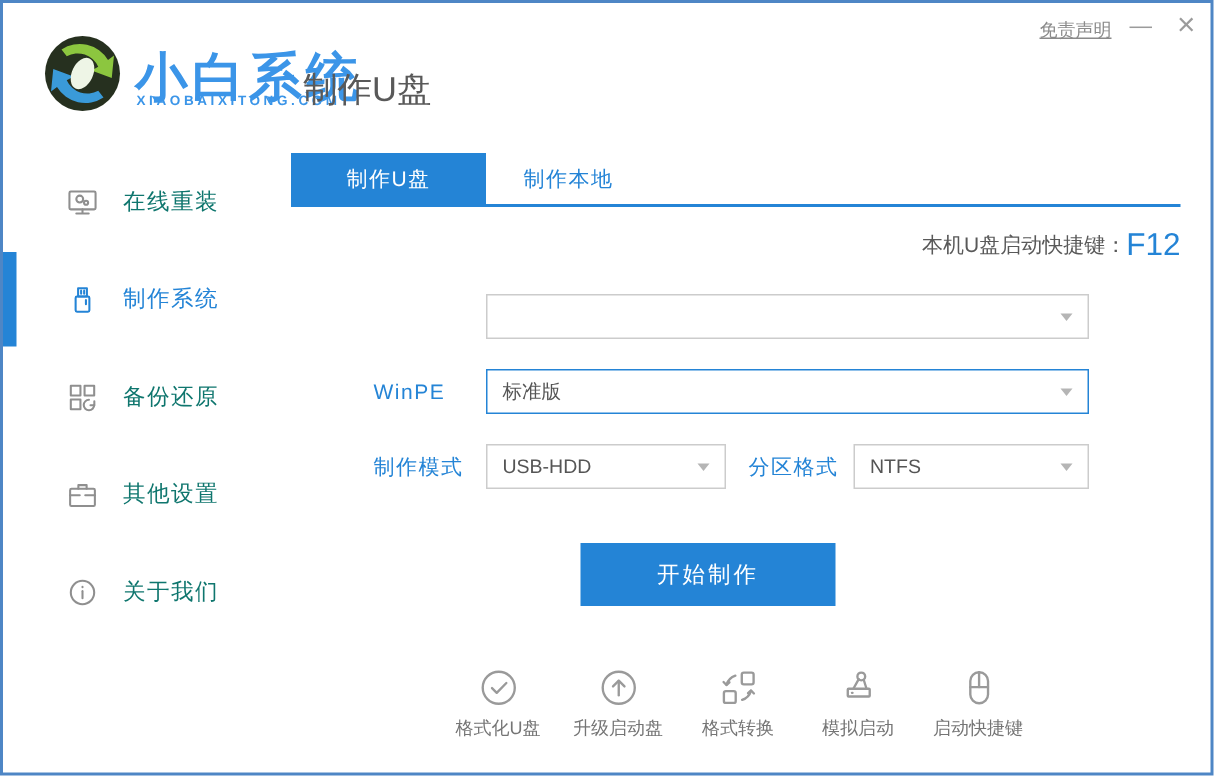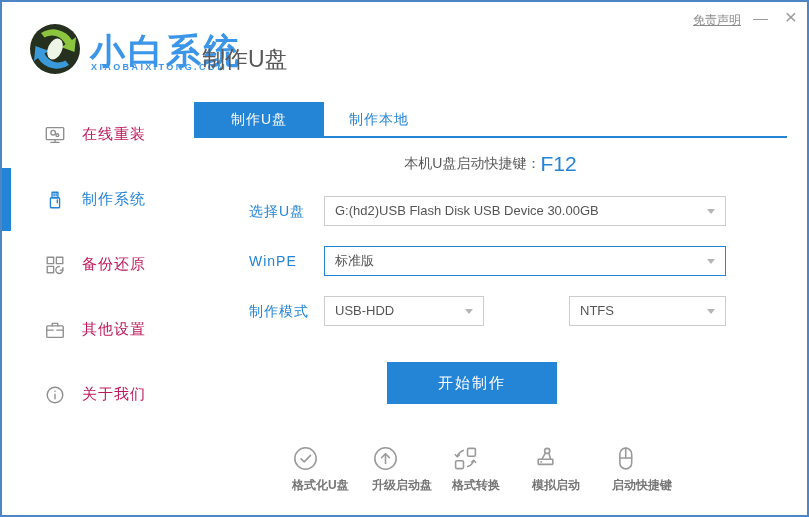--- a/index.html
+++ b/index.html
@@ -16,47 +16,47 @@
   .logo{position:absolute;left:26px;top:20px;width:54px;height:54px;}
   .brand-name{position:absolute;left:88px;top:26px;font-size:35px;font-weight:bold;color:var(--brand-blue);letter-spacing:3px;}
   .brand-domain{position:absolute;left:89px;top:60px;font-size:9px;font-weight:bold;color:var(--brand-blue);letter-spacing:2.4px;}
   .page-title{position:absolute;left:200px;top:42px;font-size:23px;color:#595959;}
   .disclaimer{position:absolute;right:66px;top:10px;font-size:12px;color:#8a8a8a;text-decoration:underline;cursor:pointer;}
   .min-btn{position:absolute;right:39px;top:6px;font-size:15px;color:#9b9b9b;cursor:pointer;line-height:20px;}
   .close-btn{position:absolute;right:10px;top:3px;font-size:21px;color:#9b9b9b;cursor:pointer;line-height:24px;font-weight:300;}
 
   
   .sidebar{position:absolute;left:0;top:100px;width:190px;}
-  .side-item{position:relative;height:65px;display:flex;align-items:center;padding-left:42px;cursor:pointer;color:#be185d;}
+  .side-item{position:relative;height:65px;display:flex;align-items:center;padding-left:42px;cursor:pointer;color:#0f766e;}
   .side-item .side-icon{width:22px;height:22px;margin-right:16px;color:var(--icon-gray);flex:0 0 22px;}
   .side-label{font-size:15px;letter-spacing:1px;}
   .side-item.active{color:var(--accent);}
   .side-item.active .side-icon{color:var(--accent);}
   .active-bar{position:absolute;left:0px;top:166px;width:9px;height:63px;background:var(--accent);}
 
   
   .tab{position:absolute;top:100px;height:34px;line-height:34px;text-align:center;font-size:14px;cursor:pointer;letter-spacing:1px;}
   .tab-usb{left:192px;width:130px;background:var(--accent);color:#fff;}
   .tab-local{left:317px;width:120px;color:var(--accent);}
   .tab-underline{position:absolute;left:192px;top:134px;width:593px;height:2px;background:var(--accent);}
 
   
-  .hotkey-row{position:absolute;left:192px;top:150px;width:593px;text-align:center;}
+  .hotkey-row{position:absolute;left:192px;top:150px;width:593px;text-align:right;}
   .hotkey-label{font-size:14px;color:#595959;vertical-align:middle;}
   .hotkey-value{font-size:21px;color:var(--accent);vertical-align:middle;}
   .fld-label{position:absolute;font-size:14px;color:var(--accent);line-height:30px;letter-spacing:1px;}
   .select{position:absolute;height:30px;border:1px solid #ccc;background:#fff;cursor:pointer;}
   .select.blue{border-color:var(--accent);}
   .select-value{position:absolute;left:10px;top:0;line-height:28px;font-size:13px;color:#555;white-space:nowrap;}
   .sel-arrow{position:absolute;right:10px;top:12px;width:0;height:0;border-left:4px solid transparent;border-right:4px solid transparent;border-top:5px solid #b5b5b5;}
   .start-btn{position:absolute;left:385px;top:360px;width:170px;height:42px;background:var(--accent);color:#fff;border:none;font-size:15px;letter-spacing:2px;cursor:pointer;font-family:inherit;}
 
   
   .toolbar{position:absolute;left:290px;top:443px;width:400px;display:flex;}
-  .tool-item{width:80px;display:flex;flex-direction:column;align-items:flex-start;cursor:pointer;color:#9a9a9a;font-weight:bold;}
+  .tool-item{width:80px;display:flex;flex-direction:column;align-items:center;cursor:pointer;color:#9a9a9a;}
   .tool-icon{width:27px;height:27px;}
   .tool-label{margin-top:5px;font-size:12px;color:#757575;white-space:nowrap;}
 
   
   svg.ic{fill:none;stroke:currentColor;stroke-width:1.5;stroke-linecap:round;stroke-linejoin:round;width:100%;height:100%;}
 </style>
 </head>
 <body>
 
 <div class="window">
@@ -144,38 +144,37 @@
   </div>
 
   <div class="tab tab-usb">制作U盘</div>
   <div class="tab tab-local">制作本地</div>
   <div class="tab-underline"></div>
 
   <div class="hotkey-row">
     <span class="hotkey-label">本机U盘启动快捷键：</span><span class="hotkey-value">F12</span>
   </div>
 
-  <div class="fld-label" style="left:247px;top:194px;">选择U盘</div>
   <div class="select" style="left:322px;top:194px;width:402px;">
-    <span class="select-value">G:(hd2)USB Flash Disk USB Device 30.00GB</span>
     <span class="sel-arrow"></span>
   </div>
 
   <div class="fld-label" style="left:247px;top:244px;">WinPE</div>
   <div class="select blue" style="left:322px;top:244px;width:402px;">
     <span class="select-value">标准版</span>
     <span class="sel-arrow"></span>
   </div>
 
   <div class="fld-label" style="left:247px;top:294px;">制作模式</div>
   <div class="select" style="left:322px;top:294px;width:160px;padding-left:15px;">
     <span class="select-value">USB-HDD</span>
     <span class="sel-arrow"></span>
   </div>
 
+  <div class="fld-label" style="left:497px;top:294px;">分区格式</div>
   <div class="select" style="left:567px;top:294px;width:157px;">
     <span class="select-value">NTFS</span>
     <span class="sel-arrow"></span>
   </div>
 
   <button class="start-btn">开始制作</button>
 
   <div class="toolbar">
 
     <div class="tool-item">

